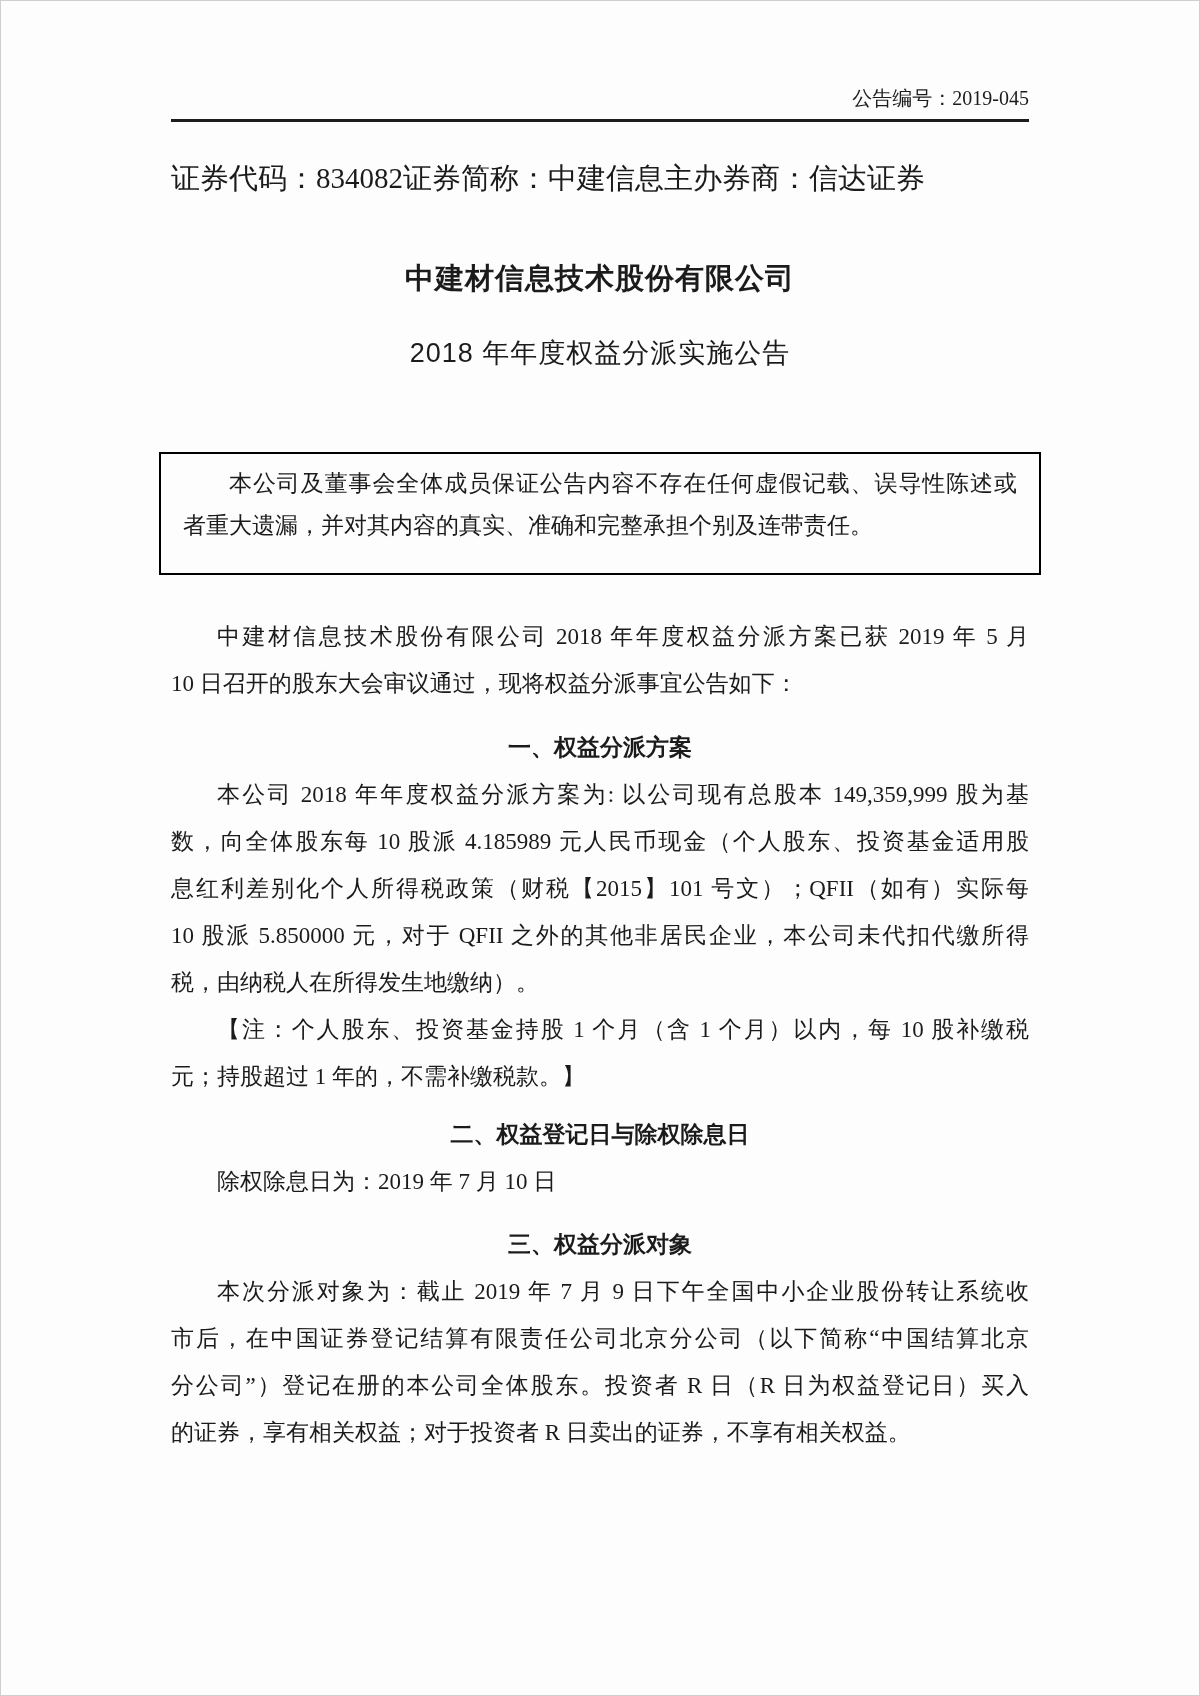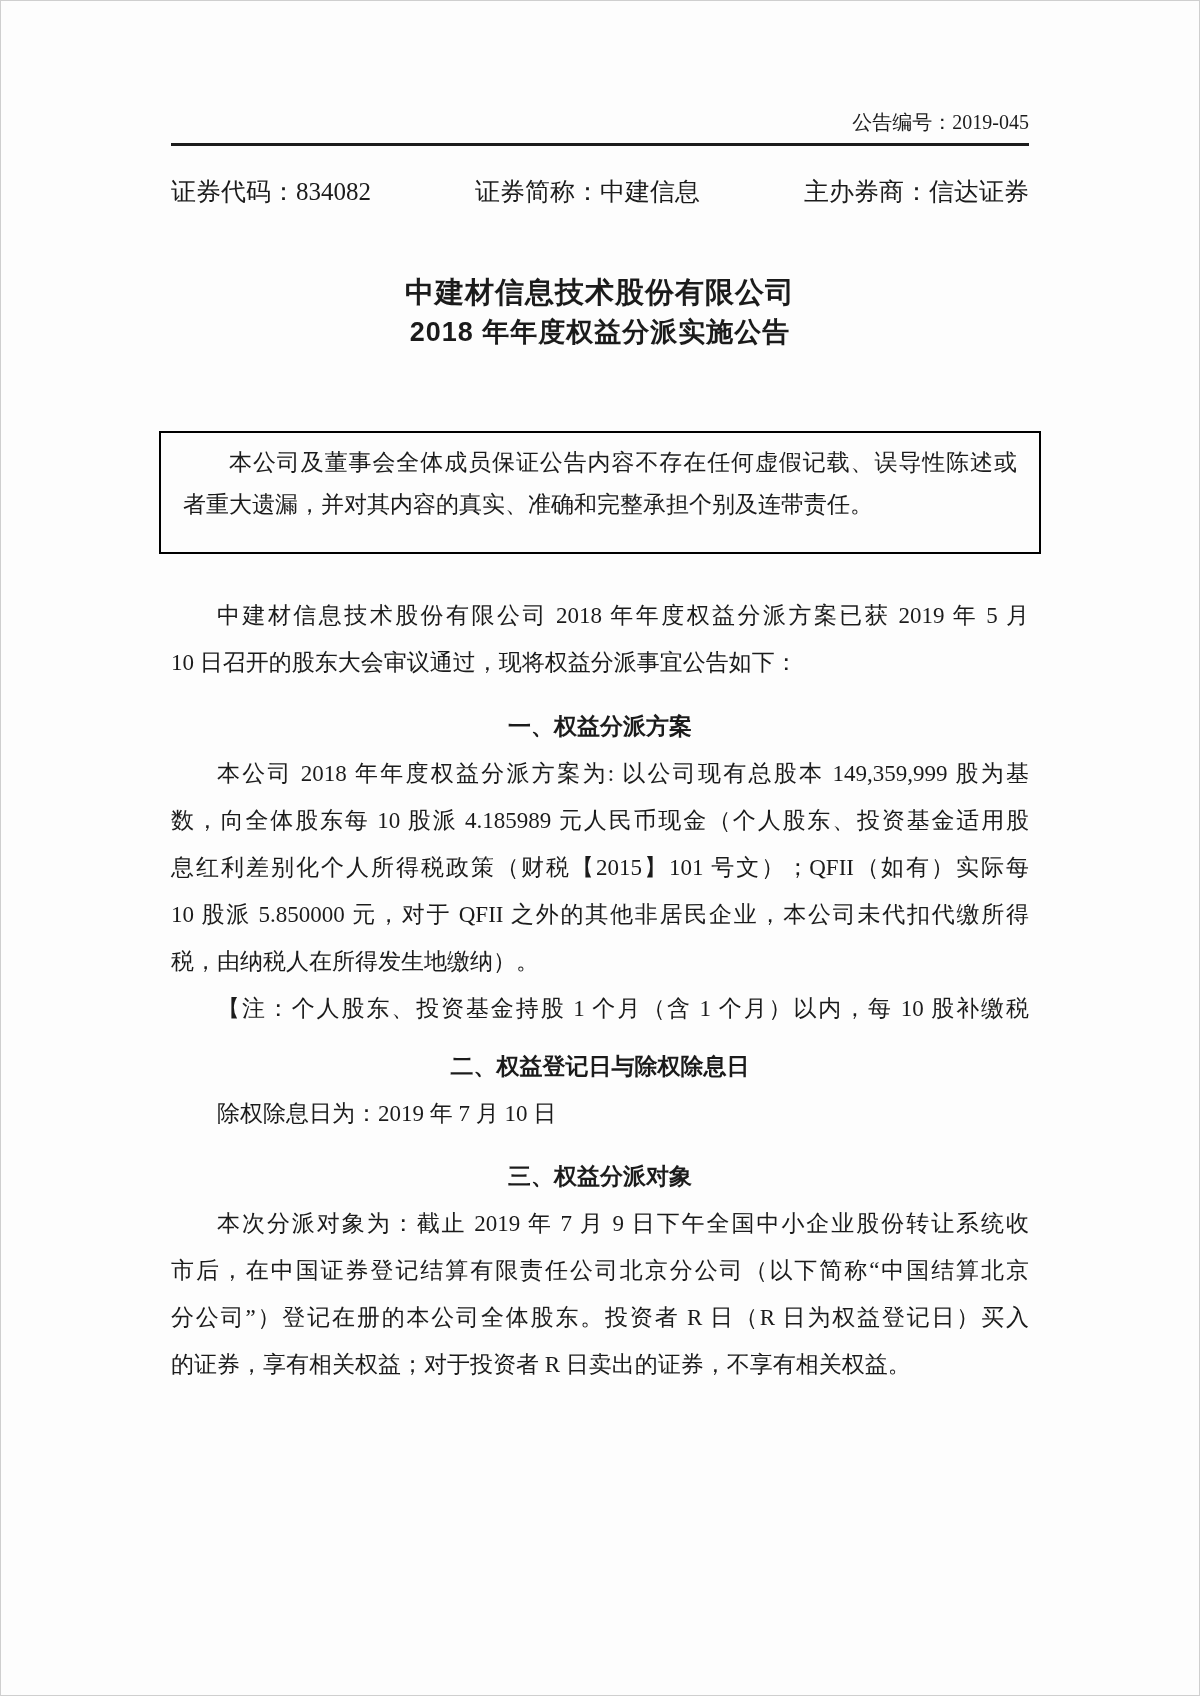--- a/index.html
+++ b/index.html
@@ -10,51 +10,51 @@
     height: 1696px;
     margin: 0 auto;
     background: #fdfdfd;
     border: 1px solid #cfcfcf;
     padding: 0 170px;
     font-family: "Liberation Serif", "DejaVu Serif", serif;
     color: #1b1b1b;
     overflow: hidden;
   }
   .announce-row {
-    padding-top: 108px;
+    padding-top: 84px;
     text-align: right;
     font-size: 20px;
     line-height: 26px;
   }
   .top-rule {
     margin-top: 8px;
     border-bottom: 3px solid #1c1c1c;
   }
   .sec-header-row {
-    margin-top: 30px;
+    margin-top: 40px;
     display: flex;
-    justify-content: space-between;
-    font-size: 25px;
+    justify-content: flex-start;
+    font-size: 29px;
     line-height: 32px;
   }
   .sec-header-row .pair { white-space: nowrap; }
   .doc-title {
     margin-top: 64px;
     text-align: center;
     font-family: "Liberation Sans", "DejaVu Sans", sans-serif;
     font-weight: bold;
     font-size: 29px;
     line-height: 40px;
     letter-spacing: 1px;
   }
   .doc-subtitle {
-    margin-top: 1px;
+    margin-top: 36px;
     text-align: center;
     font-family: "Liberation Sans", "DejaVu Sans", sans-serif;
-    font-weight: bold;
+    font-weight: normal;
     font-size: 27px;
     line-height: 38px;
     letter-spacing: 1px;
   }
   .disclaimer-box {
     margin: 80px -12px 0 -12px;
     border: 2px solid #000;
     padding: 9px 22px 26px 22px;
     font-size: 23px;
   }
@@ -112,20 +112,21 @@
     <div class="section-heading mt-h1">一、权益分派方案</div>
     <div>
       <div class="line jl ind">本公司 2018 年年度权益分派方案为: 以公司现有总股本 149,359,999 股为基</div>
       <div class="line jl">数，向全体股东每 10 股派 4.185989 元人民币现金（个人股东、投资基金适用股</div>
       <div class="line jl">息红利差别化个人所得税政策（财税【2015】101 号文）；QFII（如有）实际每</div>
       <div class="line jl">10 股派 5.850000 元，对于 QFII 之外的其他非居民企业，本公司未代扣代缴所得</div>
       <div class="line plain">税，由纳税人在所得发生地缴纳）。</div>
     </div>
     <div>
       <div class="line jl ind">【注：个人股东、投资基金持股 1 个月（含 1 个月）以内，每 10 股补缴税</div>
+      <div class="line plain">元；持股超过 1 年的，不需补缴税款。】</div>
     </div>
 
     <div class="section-heading mt-h2">二、权益登记日与除权除息日</div>
     <div>
       <div class="line plain ind">除权除息日为：2019 年 7 月 10 日</div>
     </div>
 
     <div class="section-heading mt-h3">三、权益分派对象</div>
     <div>
       <div class="line jl ind">本次分派对象为：截止 2019 年 7 月 9 日下午全国中小企业股份转让系统收</div>

